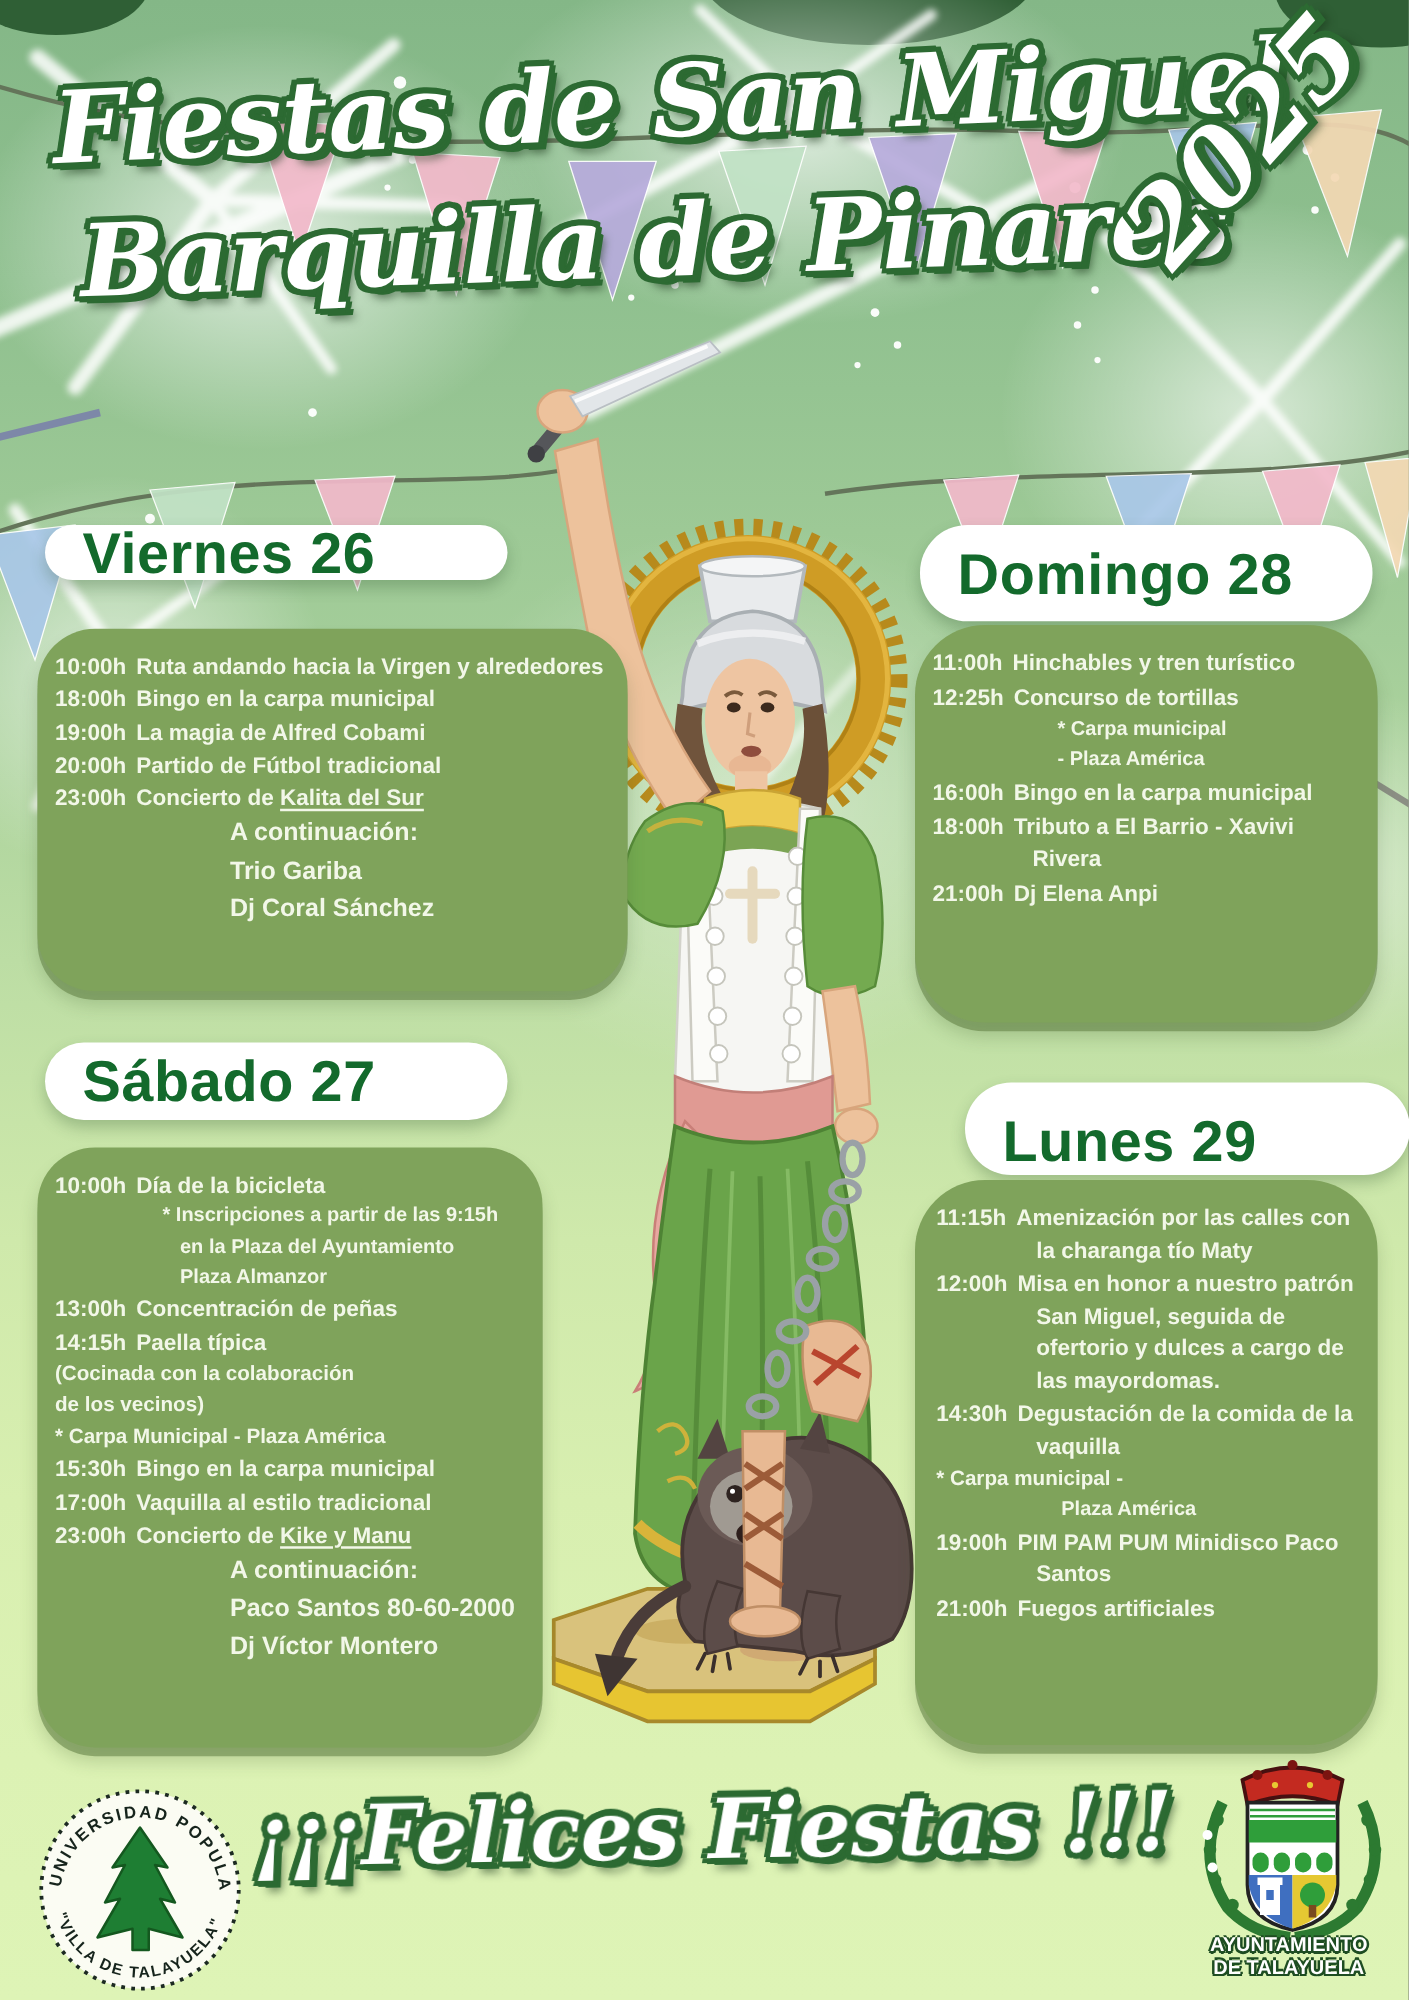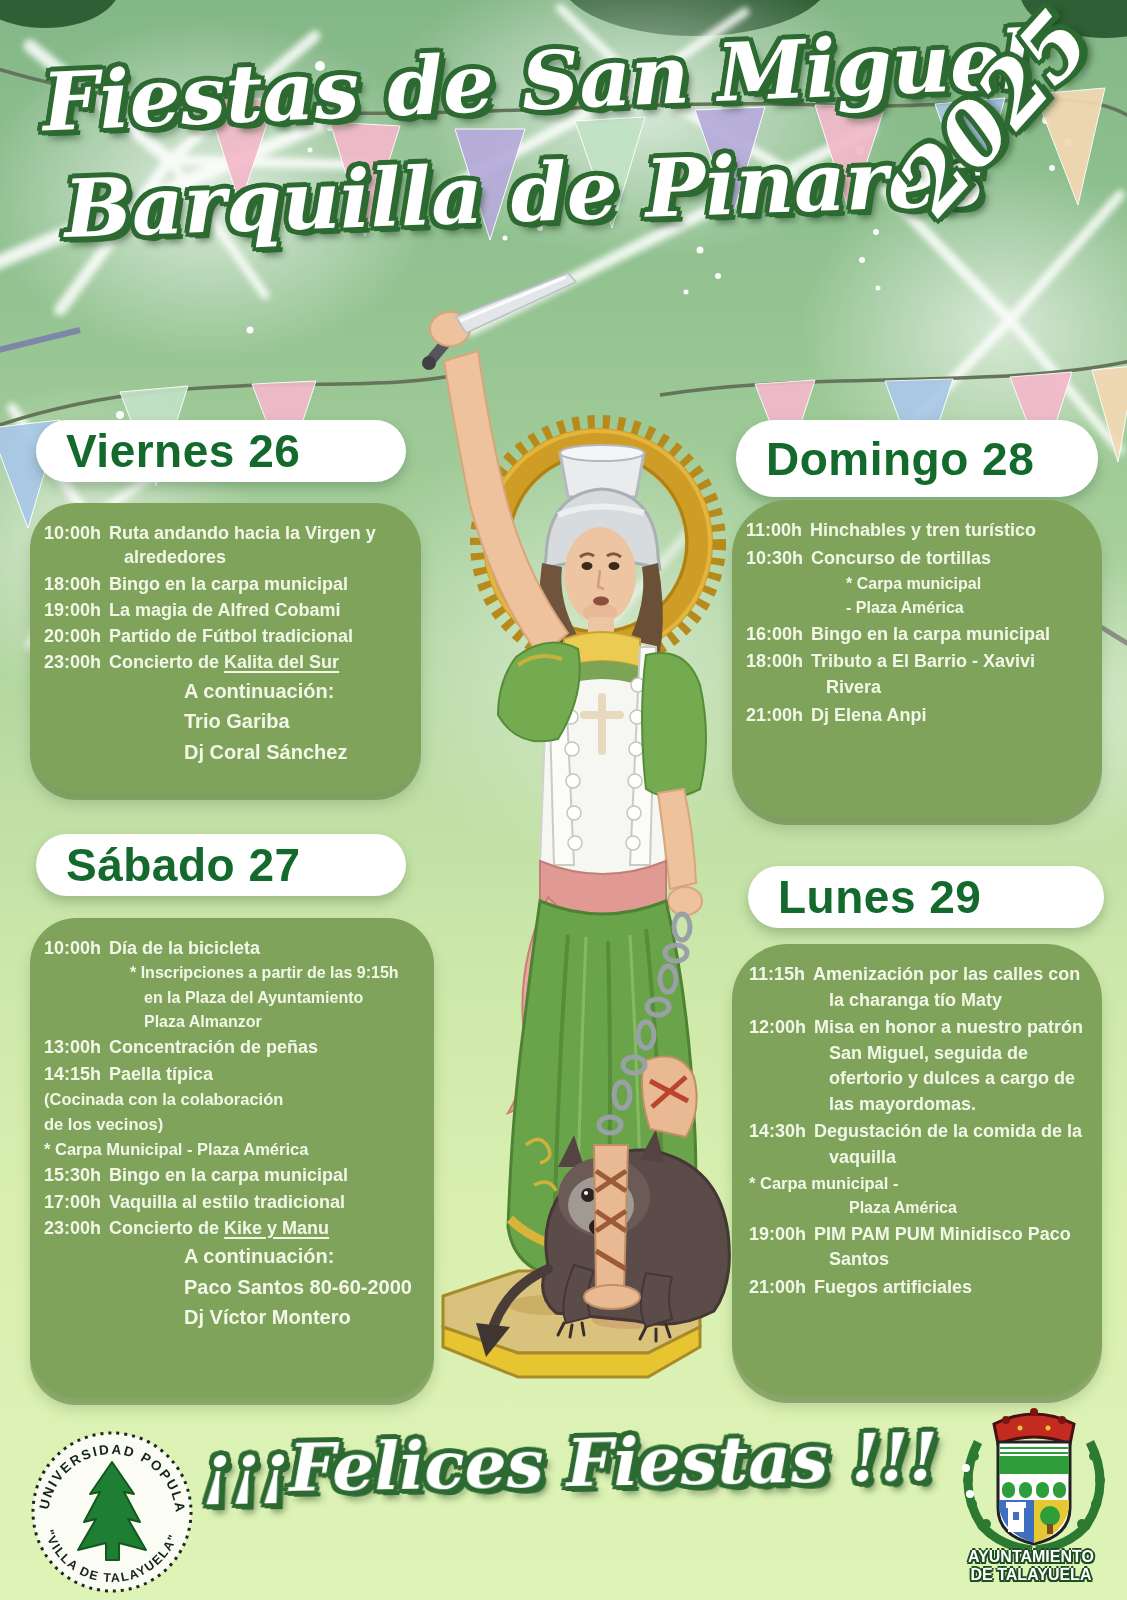--- a/index.html
+++ b/index.html
@@ -21,31 +21,31 @@
   }
   .title-1{left:42px;top:34px;font-size:80px;transform:rotate(-2.5deg);}
   .title-2{left:64px;top:146px;font-size:80px;transform:rotate(-2deg);}
   .year-badge{left:878px;top:64px;width:230px;font-size:84px;transform:rotate(-48deg);text-align:center;}
   
   .pill{
     background:#ffffff;border-radius:38px;display:flex;align-items:center;
     box-shadow:0 6px 12px rgba(50,90,50,.3);padding-left:30px;
   }
   .pill span{font-weight:bold;color:#136a2c;font-size:46px;letter-spacing:.5px;white-space:nowrap;}
-  .pill-viernes{left:36px;top:420px;width:340px;height:62px;align-items:center;}
+  .pill-viernes{left:36px;top:420px;width:340px;height:44px;align-items:center;}
   .pill-sabado{left:36px;top:834px;width:340px;height:62px;}
   .pill-domingo{left:736px;top:420px;width:332px;height:77px;}
-  .pill-lunes{left:748px;top:866px;width:326px;height:62px;}
+  .pill-lunes{left:772px;top:866px;width:326px;height:74px;align-items:flex-end;}
   
   .panel{
     background:#7fa35b;border-radius:46px;color:#f2f7e8;
     box-shadow:0 7px 0 rgba(95,125,65,.55),0 11px 14px rgba(60,90,40,.22);
     padding:16px 14px 12px 14px;box-sizing:border-box;
   }
-  .panel-viernes{left:30px;top:503px;width:391px;height:290px;}
+  .panel-viernes{left:30px;top:503px;width:472px;height:290px;}
   .panel-sabado{left:30px;top:918px;width:404px;height:480px;}
   .panel-domingo{left:732px;top:500px;width:370px;height:318px;border-radius:56px;}
   .panel-lunes{left:732px;top:944px;width:370px;height:452px;border-radius:56px;padding-left:17px;}
   .line{font-weight:bold;margin:2px 0;line-height:1.35;}
   .ev{font-size:18px;padding-left:80px;text-indent:-80px;}
   .panel-domingo .ev,.panel-lunes .ev{font-size:18px;line-height:1.42;}
   .t{margin-right:8px;}
   .u{text-decoration:underline;text-decoration-thickness:2px;text-underline-offset:3px;}
   .ctr{font-size:20px;margin-left:140px;line-height:1.42;}
   .note-a{font-size:16px;margin-left:86px;line-height:1.4;}
@@ -365,21 +365,21 @@
       <div class="line ctr">Dj Víctor Montero</div>
     </div>
   </section>
 
   <section>
     <div class="abs pill pill-domingo">
       <span>Domingo 28</span>
     </div>
     <div class="abs panel panel-domingo">
       <div class="line ev"><span class="t">11:00h</span><span>Hinchables y tren turístico</span></div>
-      <div class="line ev"><span class="t">10:30h</span><span>Concurso de tortillas</span></div>
+      <div class="line ev"><span class="t">12:25h</span><span>Concurso de tortillas</span></div>
       <div class="line note-b">* Carpa municipal</div>
       <div class="line note-b">- Plaza América</div>
       <div class="line ev"><span class="t">16:00h</span><span>Bingo en la carpa municipal</span></div>
       <div class="line ev"><span class="t">18:00h</span><span>Tributo a El Barrio - Xavivi Rivera</span></div>
       <div class="line ev"><span class="t">21:00h</span><span>Dj Elena Anpi</span></div>
     </div>
   </section>
 
   <section>
     <div class="abs pill pill-lunes">

